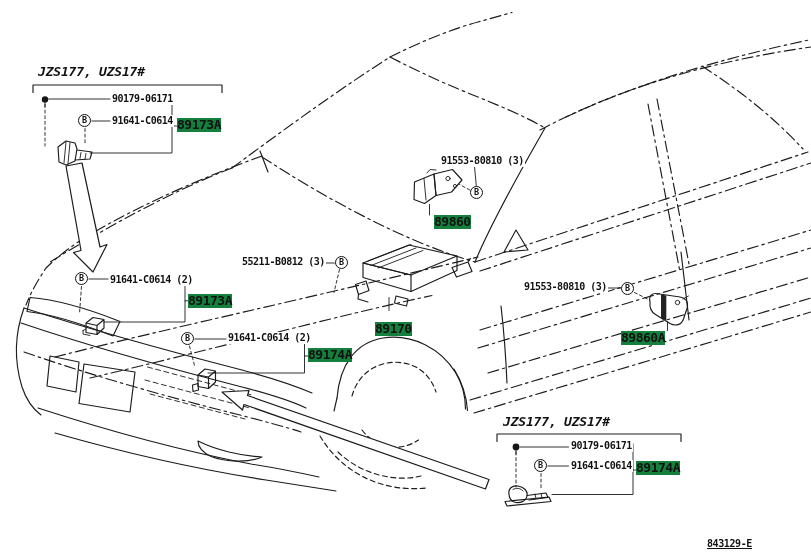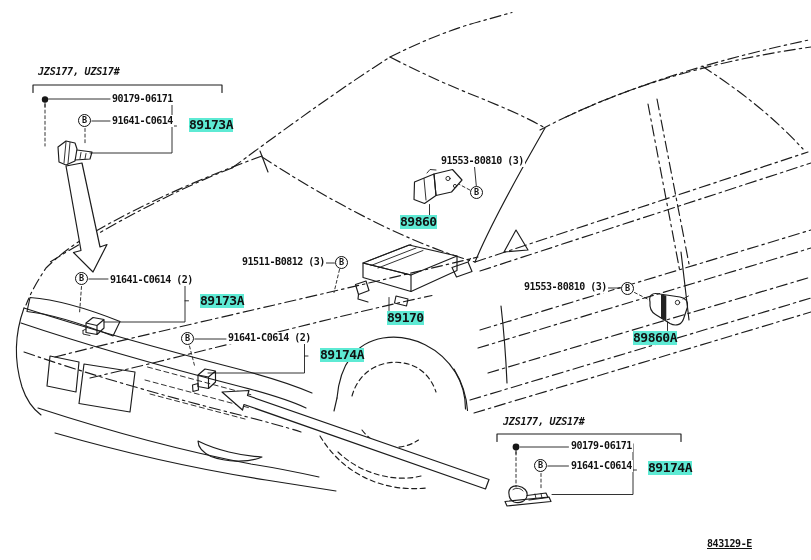--- a/index.html
+++ b/index.html
@@ -9,22 +9,22 @@
   .s{stroke:#1c1c1c;fill:none;stroke-width:1.15;stroke-linecap:round;stroke-linejoin:round;}
   .thin{stroke-width:0.9;}
   .dd{stroke-dasharray:11 4 2.5 4;}
   .ds{stroke-dasharray:5 3.5;}
   .ds2{stroke-dasharray:3 2.6;}
   .fw{fill:#ffffff;stroke:#1c1c1c;stroke-width:1.2;stroke-linejoin:round;}
   .fb{fill:#161616;stroke:none;}
   .pn{position:absolute;font-weight:bold;font-size:10px;letter-spacing:-0.5px;color:#111;
       background:#fff;padding:0 1px;white-space:nowrap;line-height:12px;}
   .lbl{position:absolute;font-weight:bold;font-size:13px;letter-spacing:-0.5px;color:#111;
-      background:#5eead4;white-space:nowrap;line-height:14px;margin-left:12px;}
-  .vr{position:absolute;font-weight:bold;font-style:italic;font-size:10px;letter-spacing:-0.2px;
+      background:#15803d;white-space:nowrap;line-height:14px;}
+  .vr{position:absolute;font-weight:bold;font-style:italic;font-size:13px;letter-spacing:-0.2px;
       color:#111;white-space:nowrap;line-height:9px;}
   .bm{position:absolute;width:13px;height:13px;border:1.4px solid #111;border-radius:50%;
       font-weight:bold;font-size:8.5px;line-height:10px;text-align:center;color:#111;
       background:#fff;box-sizing:border-box;}
   .code{position:absolute;font-weight:bold;font-size:10px;letter-spacing:-0.4px;color:#111;
       white-space:nowrap;line-height:12px;text-decoration:underline;}
 </style>
 </head>
 <body>
 
@@ -194,27 +194,27 @@
   <span class="vr" style="left:38px;top:67px;">JZS177, UZS17#</span>
   <span class="pn" style="left:111px;top:93px;">90179-06171</span>
   <span class="pn" style="left:111px;top:115px;">91641-C0614</span>
   <span class="bm" style="left:78px;top:114px;">B</span>
   <span class="lbl" style="left:177px;top:118px;">89173A</span>
 
   <span class="bm" style="left:75px;top:272px;">B</span>
   <span class="pn" style="left:109px;top:274px;">91641-C0614 (2)</span>
   <span class="lbl" style="left:188px;top:294px;">89173A</span>
 
-  <span class="pn" style="left:241px;top:256px;">91511-B0812 (3)</span>
+  <span class="pn" style="left:241px;top:256px;">55211-B0812 (3)</span>
   <span class="bm" style="left:335px;top:256px;">B</span>
-  <span class="lbl" style="left:375px;top:311px;">89170</span>
+  <span class="lbl" style="left:375px;top:322px;">89170</span>
 
   <span class="pn" style="left:440px;top:155px;">91553-80810 (3)</span>
   <span class="bm" style="left:470px;top:186px;">B</span>
-  <span class="lbl" style="left:388px;top:215px;">89860</span>
+  <span class="lbl" style="left:434px;top:215px;">89860</span>
 
   <span class="pn" style="left:523px;top:281px;">91553-80810 (3)</span>
   <span class="bm" style="left:621px;top:282px;">B</span>
   <span class="lbl" style="left:621px;top:331px;">89860A</span>
 
   <span class="bm" style="left:181px;top:332px;">B</span>
   <span class="pn" style="left:227px;top:332px;">91641-C0614 (2)</span>
   <span class="lbl" style="left:308px;top:348px;">89174A</span>
 
   <span class="vr" style="left:503px;top:417px;">JZS177, UZS17#</span>

